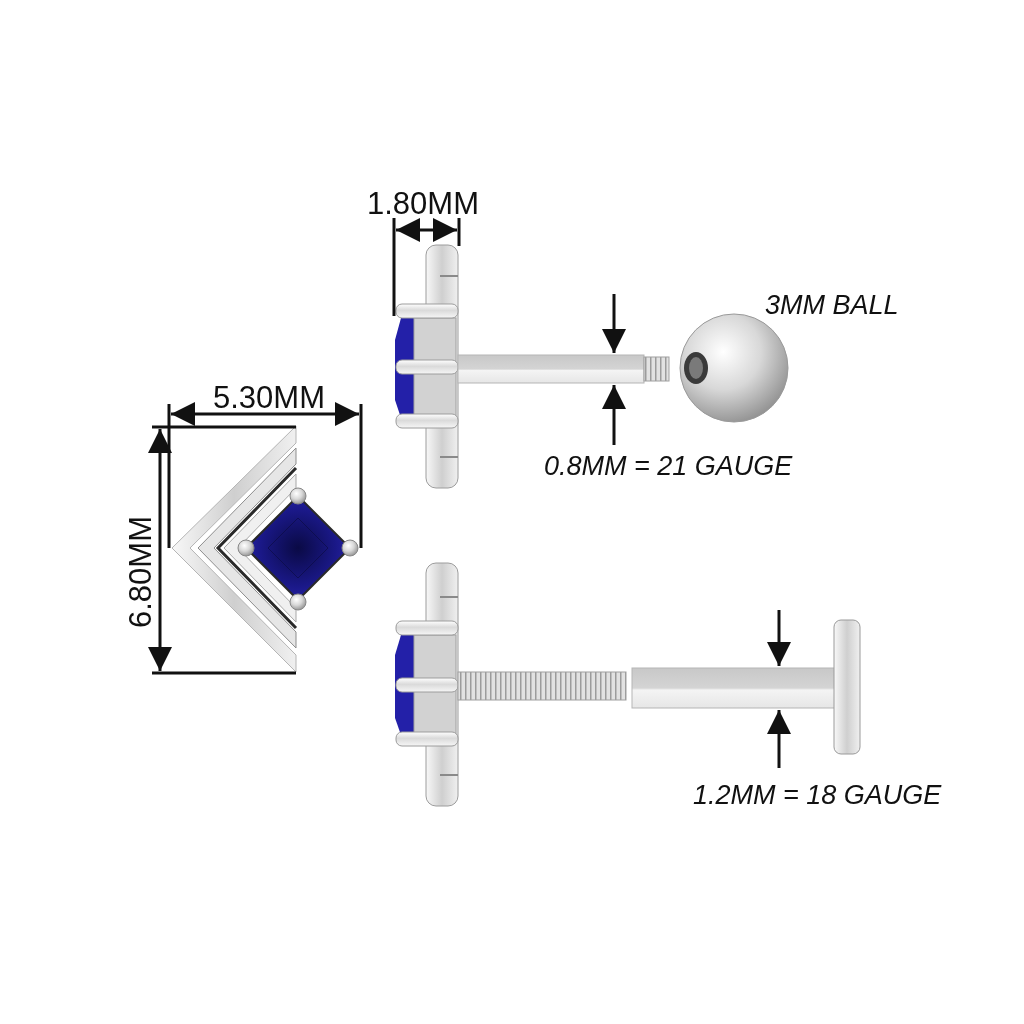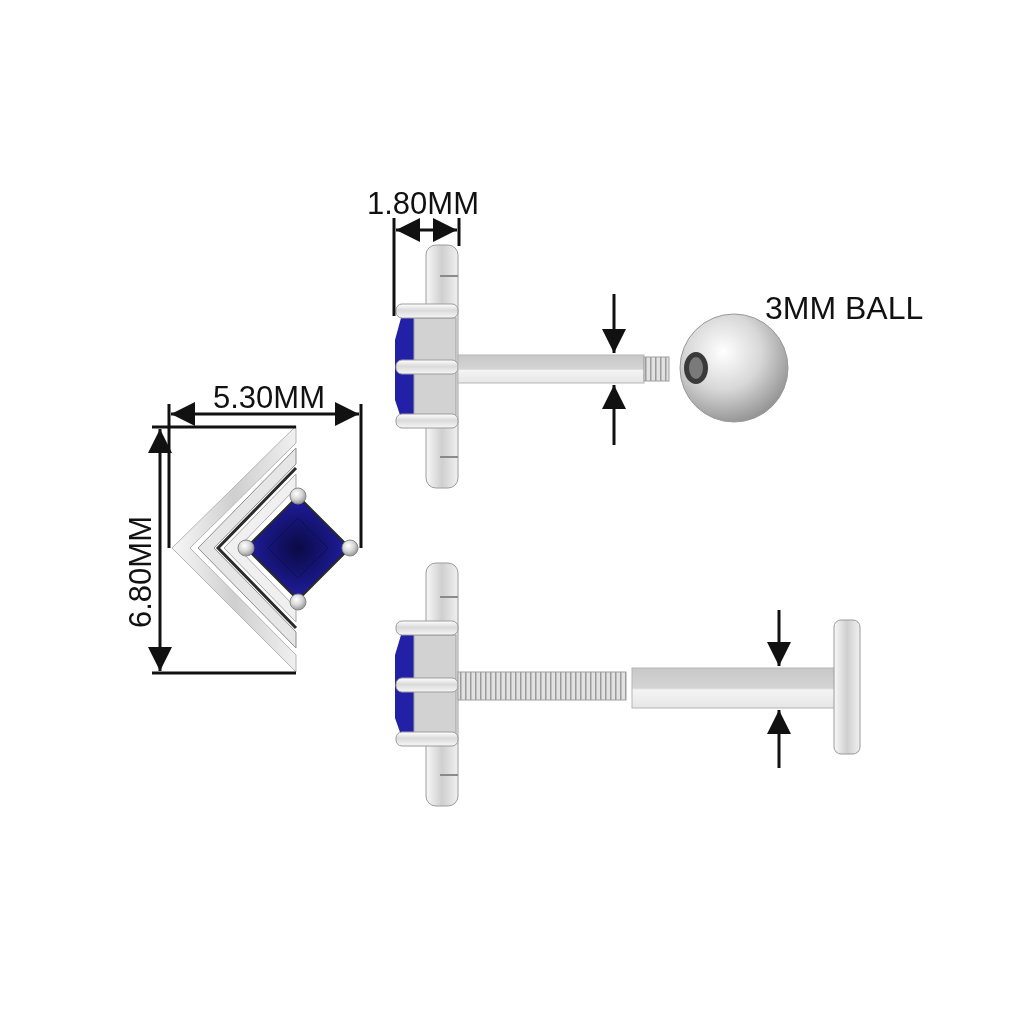--- a/index.html
+++ b/index.html
@@ -1,20 +1,20 @@
 <!DOCTYPE html>
 <html><head>
   <meta charset="utf-8">
   <style>
     html, body { margin: 0; padding: 0; background: #ffffff; }
     #canvas { position: relative; width: 1024px; height: 1024px; background: #ffffff; overflow: hidden; font-family: "Liberation Sans", sans-serif; }
     svg { position: absolute; left: 0; top: 0; }
     .label { position: absolute; color: #111111; font-family: "Liberation Sans", sans-serif; white-space: nowrap; line-height: 1; }
     .dim-lg { font-size: 31px; }
-    .dim-md { font-size: 32px; }
+    .dim-md { font-size: 27px; font-style: italic; }
     .rot { transform-origin: left top; transform: rotate(-90deg); }
   </style>
 </head>
 <body>
 
 <div id="canvas">
 
   <svg width="1024" height="1024" viewBox="0 0 1024 1024">
     <defs>
       <linearGradient id="metal" x1="0" y1="0" x2="0" y2="1">
@@ -135,14 +135,16 @@
     <g stroke="#111111" stroke-width="3" fill="none">
       <line x1="779" y1="610" x2="779" y2="666" marker-end="url(#arrow)"></line>
       <line x1="779" y1="768" x2="779" y2="710" marker-end="url(#arrow)"></line>
     </g>
   </svg>
 
   <div class="label dim-lg" style="left:205px; top:382px;margin-left:8px;">5.30MM</div>
   <div class="label dim-lg rot" style="left:125px; top:628px;">6.80MM</div>
   <div class="label dim-lg" style="left:367px; top:188px;">1.80MM</div>
   <div class="label dim-md" style="left:765px; top:292px;">3MM BALL</div>
+  <div class="label dim-md" style="left:544px; top:453px;">0.8MM = 21 GAUGE</div>
+  <div class="label dim-md" style="left:693px; top:782px;">1.2MM = 18 GAUGE</div>
 
 </div>
 
 </body></html>

